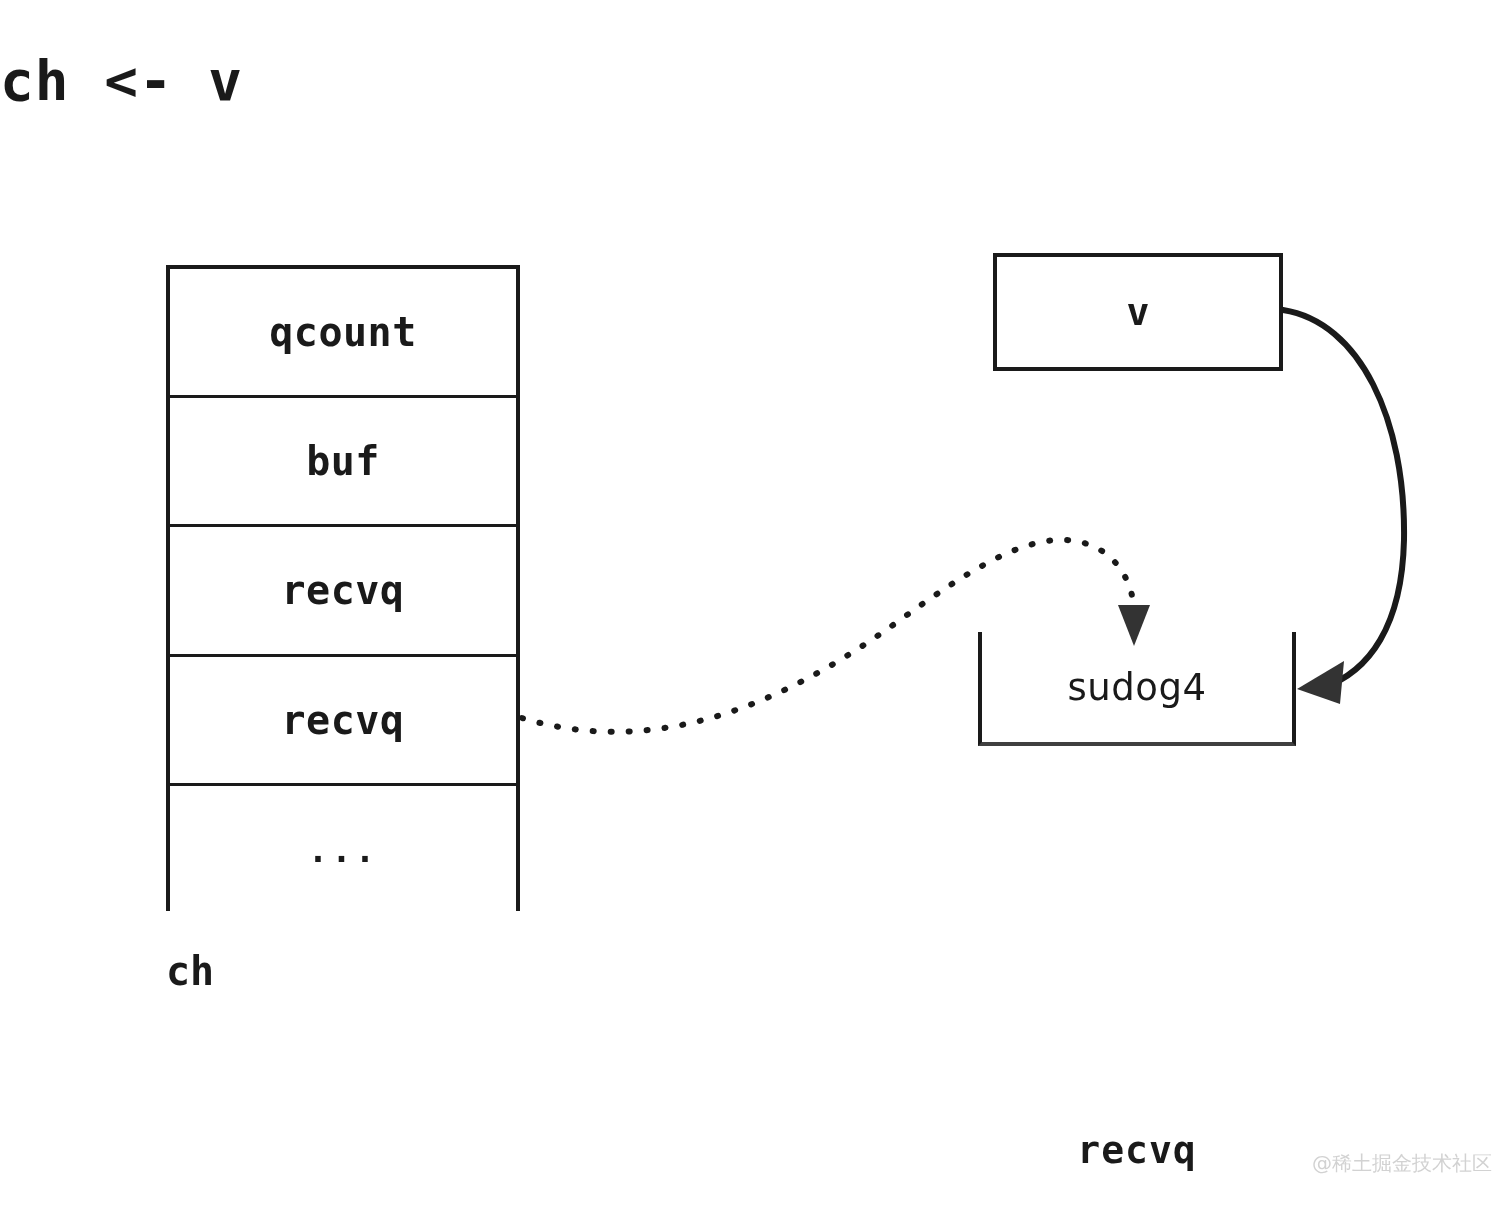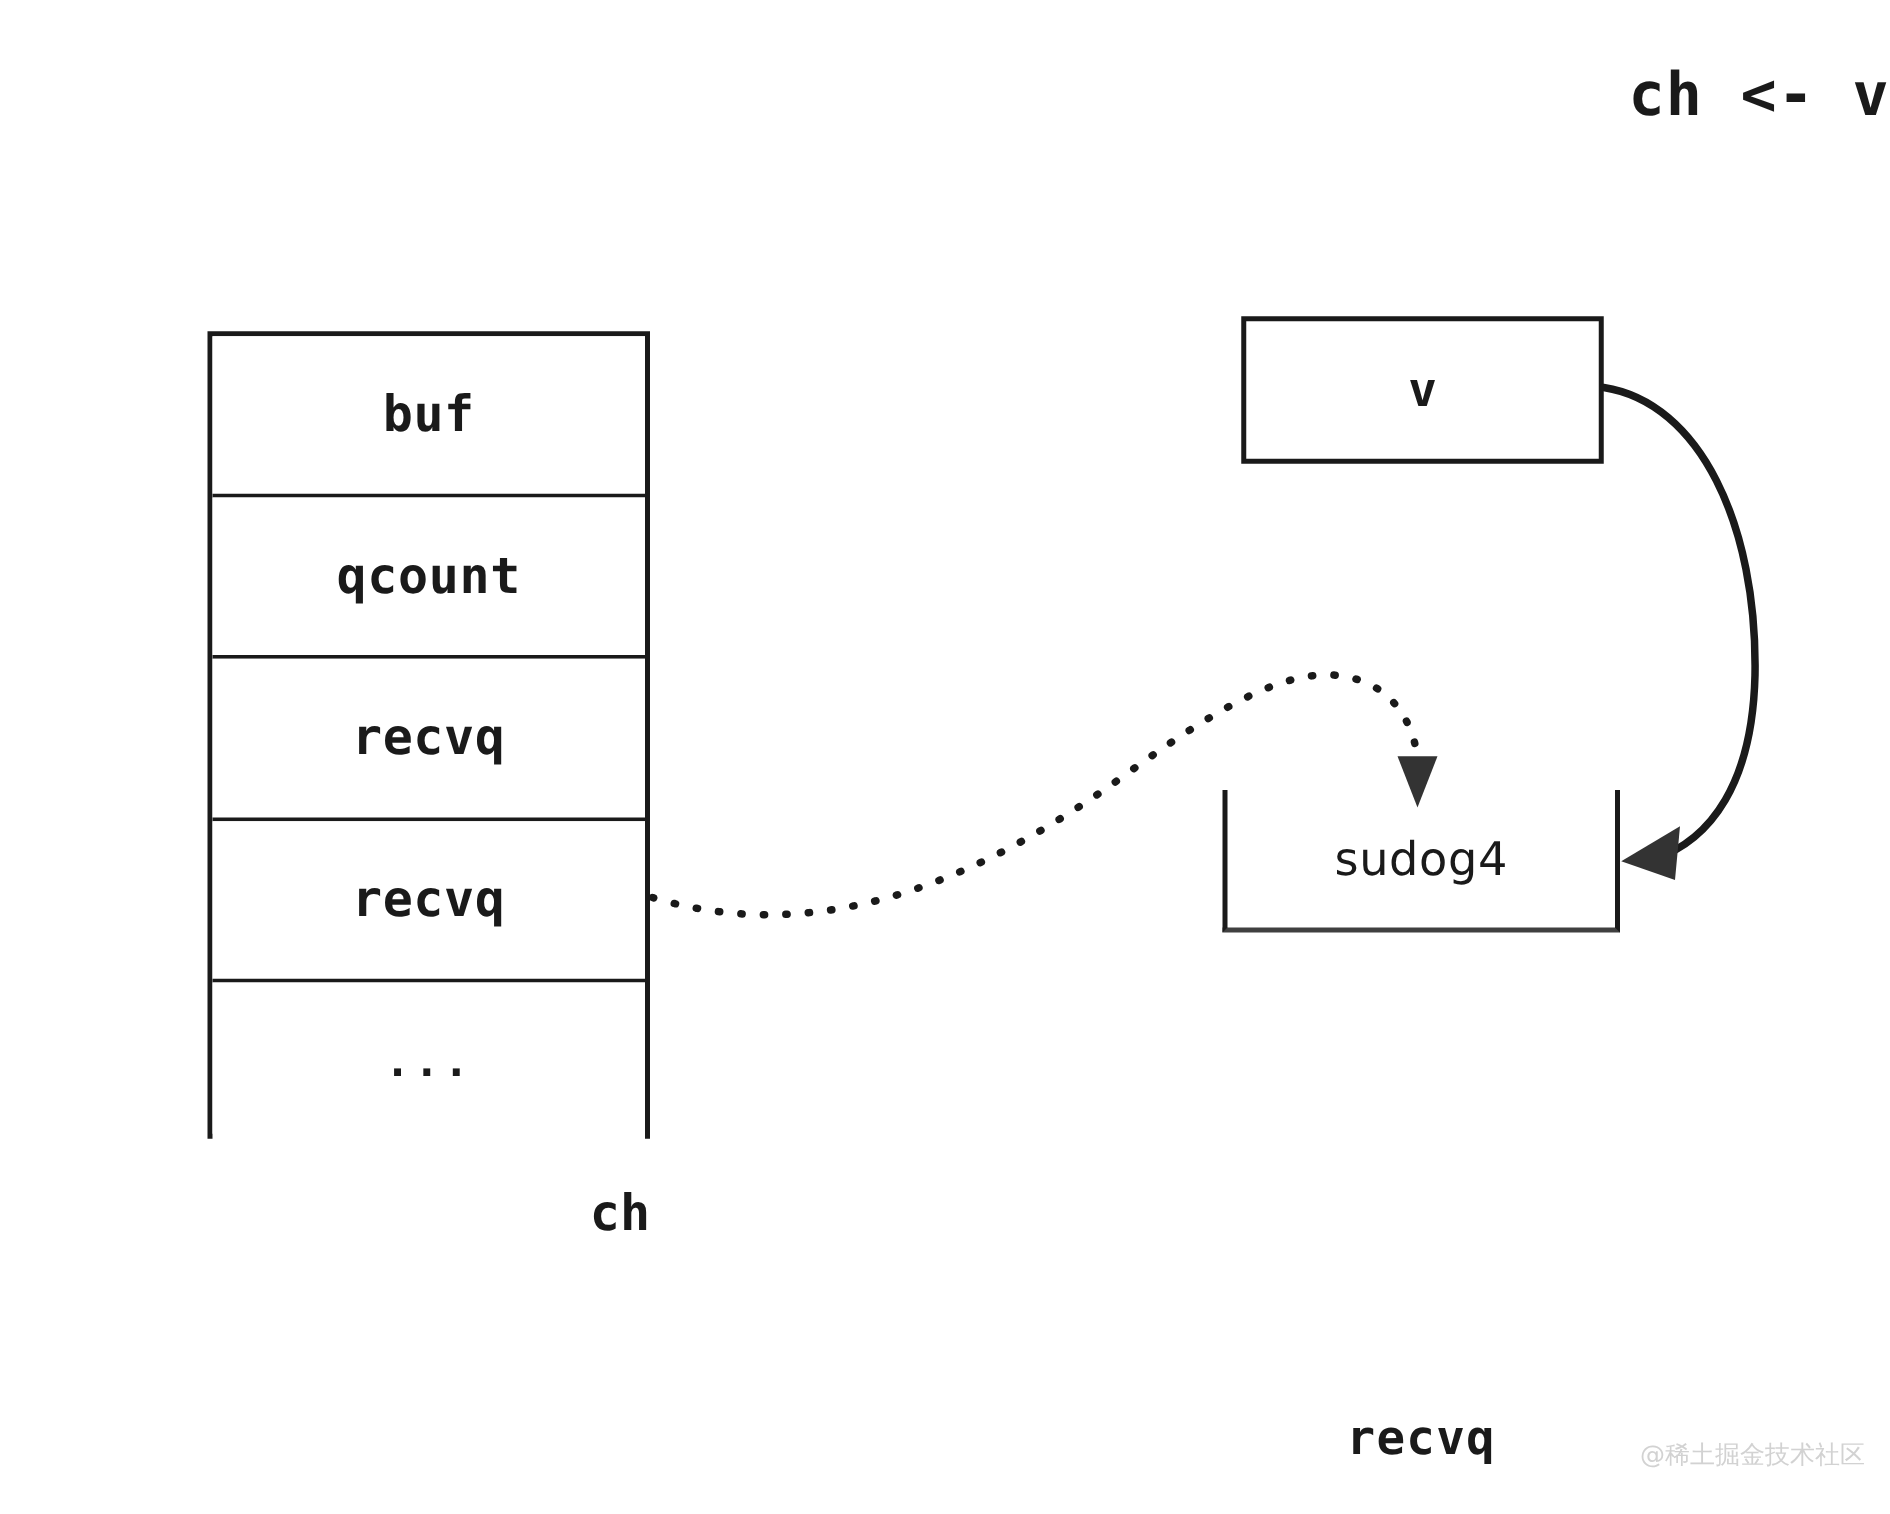--- a/index.html
+++ b/index.html
@@ -15,23 +15,23 @@
     overflow: hidden;
     font-family: "DejaVu Sans Mono", "Liberation Mono", monospace;
   }
 
   
   #title {
     position: absolute;
     left: 0;
     top: 48px;
     width: 1512px;
-    text-align: right;
-    font-family: "DejaVu Sans Mono", "Liberation Mono", monospace;
-    font-size: 48px;
+    text-align: left;
+    font-family: "DejaVu Sans Mono", "Liberation Mono", monospace;
+    font-size: 56px;
     font-weight: 700;
     color: #1a1a1a;
     letter-spacing: 1px;
   }
 
   
   .struct-table {
     position: absolute;
     box-sizing: border-box;
     background: #ffffff;
@@ -68,21 +68,21 @@
   #ch-table .cell.ellipsis {
     font-size: 34px;
     letter-spacing: 3px;
   }
 
   #ch-label {
     position: absolute;
     left: 166px;
     top: 948px;
     width: 354px;
-    text-align: right;
+    text-align: left;
     font-family: "DejaVu Sans Mono", "Liberation Mono", monospace;
     font-size: 40px;
     font-weight: 700;
     color: #1a1a1a;
   }
 
   
   #v-box {
     position: absolute;
     left: 993px;
@@ -165,22 +165,22 @@
   }
 </style>
 </head>
 <body>
 
 <div id="canvas">
 
   <div id="title">ch &lt;- v</div>
 
   <div id="ch-table" class="struct-table">
+    <div class="cell">qcount</div>
     <div class="cell">buf</div>
-    <div class="cell">qcount</div>
     <div class="cell">recvq</div>
     <div class="cell">recvq</div>
     <div class="cell ellipsis">...</div>
   </div>
   <div id="ch-label">ch</div>
 
   <div id="v-box">v</div>
 
   <div id="sudog-table" class="struct-table">
     <div class="cell last">sudog4</div>

